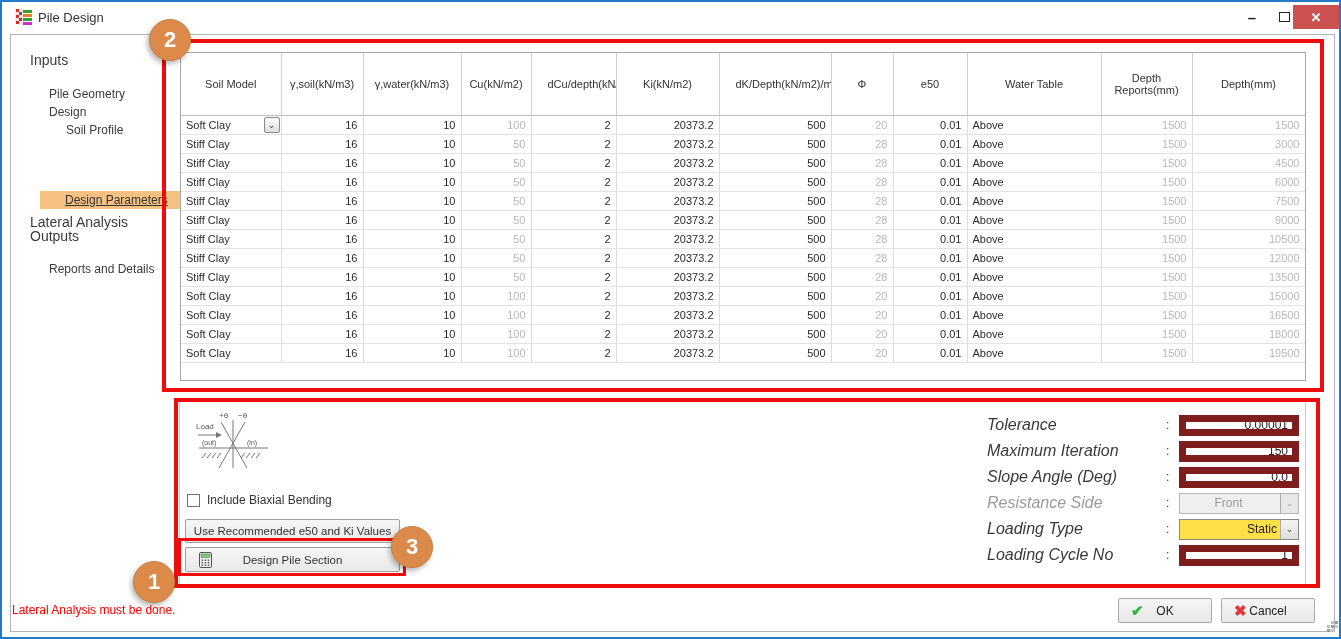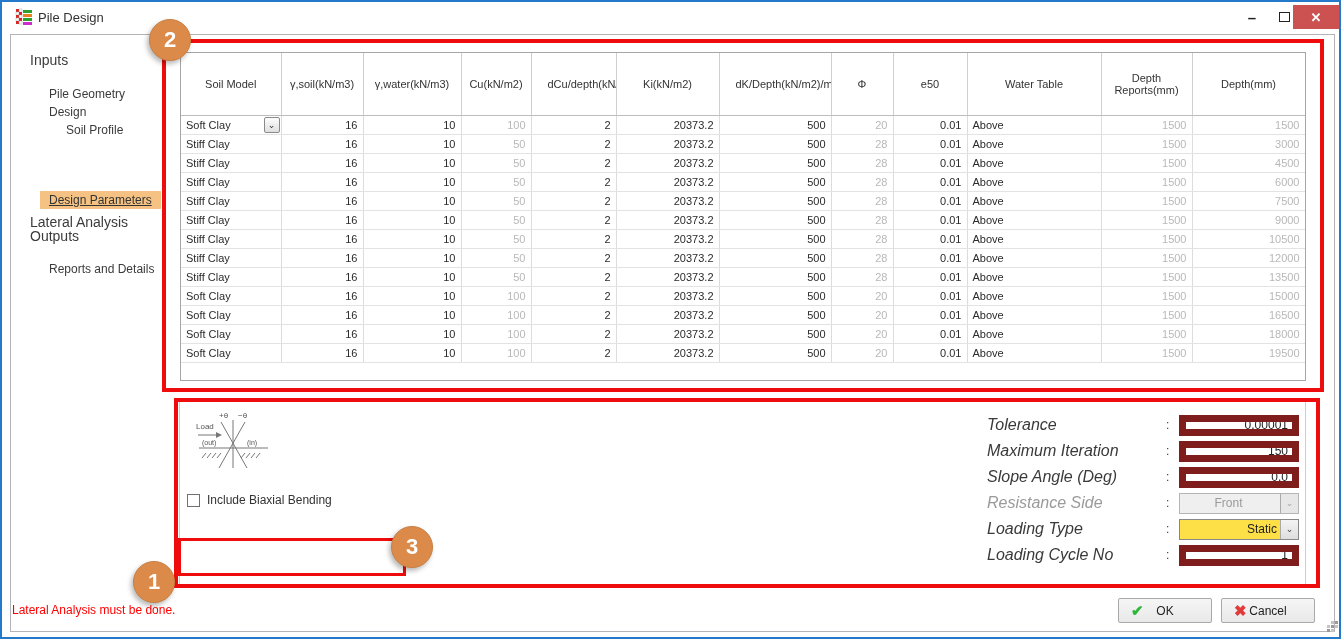--- a/index.html
+++ b/index.html
@@ -17,21 +17,21 @@
   .btn-max { left:1266px; }
   .max-glyph { width:11px; height:10px; border:1px solid #222; display:block; }
   .btn-close { left:1291px; width:46px; background:#CC5252; color:#fff; font-size:13px; font-weight:bold; }
 
   
   .content-frame { position:absolute; left:8px; top:32px; width:1325px; height:598px; border:1px solid #b4b4b8; background:#fff; }
 
   
   .sb-h { position:absolute; font-size:14px; color:#3b3b3b; }
   .sb-item { position:absolute; font-size:12px; color:#3b3b3b; cursor:default; }
-  .sb-active { background:#F5C283; padding:2px 9px; text-decoration:underline; color:#333; }
+  .sb-active { background:#F5C283; padding:2px 25px; text-decoration:underline; color:#333; }
 
   
   .table-panel { position:absolute; left:178px; top:50px; width:1126px; height:329px; border:1px solid #a6a6a6; background:#fff; overflow:hidden; }
   table.grid { border-collapse:collapse; table-layout:fixed; width:1124px; font-size:11px; color:#2b2b2b; }
   table.grid th { height:62px; font-weight:normal; text-align:center; vertical-align:middle; padding:2px 5px; border-right:1px solid #cfcfcf; border-bottom:1px solid #bdbdbd; color:#333; }
   table.grid th.nowrap { white-space:nowrap; overflow:hidden;padding-left:16px; }
   table.grid td { height:19px; padding:0 5px; border-right:1px solid #dcdcdc; border-bottom:1px solid #e3e3e3; white-space:nowrap; overflow:hidden; }
   td.al { text-align:left; } td.ar { text-align:right; }
   td.gray { color:#b8b8b8; }
   td.combo-cell { position:relative; padding-right:20px; }
@@ -347,21 +347,40 @@
     <text x="2" y="21" font-size="8" fill="#555">Load</text>
     <text x="8" y="37" font-size="7" fill="#555">(out)</text>
     <text x="53" y="37" font-size="7" fill="#555">(in)</text>
   </svg>
 
   <div class="chk-row">
     <div class="chk-box"></div>
     <span class="chk-label">Include Biaxial Bending</span>
   </div>
 
-
+  <div class="wbtn btn-reco">Use Recommended e50 and Ki Values</div>
+
+  <div class="wbtn btn-design">
+    <svg class="calc-icon" width="13" height="16" viewBox="0 0 13 16">
+      <rect x="0.5" y="0.5" width="12" height="15" rx="1.5" fill="#f2f2f2" stroke="#555"></rect>
+      <rect x="2" y="2" width="9" height="3.5" fill="#7ec97e" stroke="#3c7a3c" stroke-width="0.5"></rect>
+      <g fill="#555">
+        <rect x="2.5" y="7.5" width="1.6" height="1.4"></rect>
+          <rect x="5.6" y="7.5" width="1.6" height="1.4"></rect>
+          <rect x="8.7" y="7.5" width="1.6" height="1.4"></rect>
+        <rect x="2.5" y="10" width="1.6" height="1.4"></rect>
+          <rect x="5.6" y="10" width="1.6" height="1.4"></rect>
+          <rect x="8.7" y="10" width="1.6" height="1.4"></rect>
+        <rect x="2.5" y="12.5" width="1.6" height="1.4"></rect>
+          <rect x="5.6" y="12.5" width="1.6" height="1.4"></rect>
+          <rect x="8.7" y="12.5" width="1.6" height="1.4"></rect>
+      </g>
+    </svg>
+    <span>Design Pile Section</span>
+  </div>
 
   <div class="fields">
     <div class="field-row">
       <span class="flabel">Tolerance</span>
       <span class="fcolon">:</span>
       <input class="finput" value="0.00001" style="">
     </div>
     <div class="field-row">
       <span class="flabel">Maximum Iteration</span>
       <span class="fcolon">:</span>

